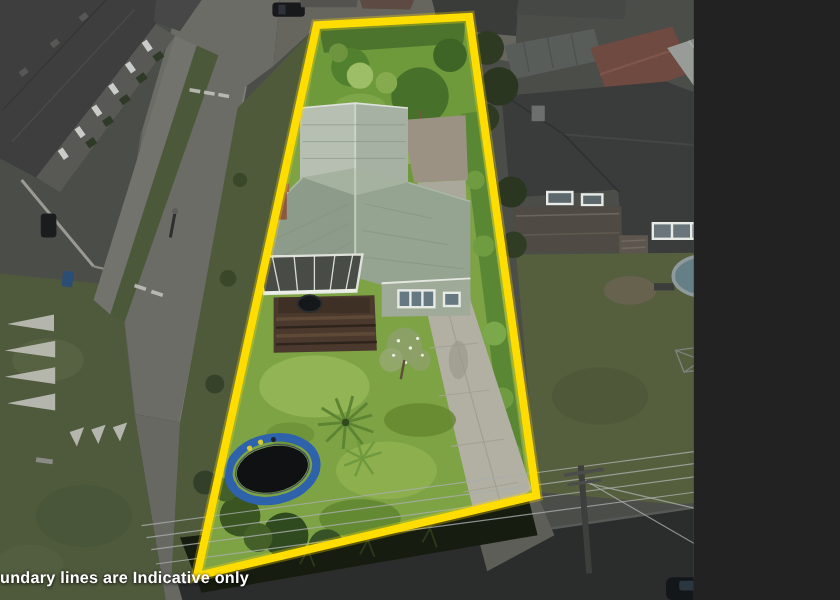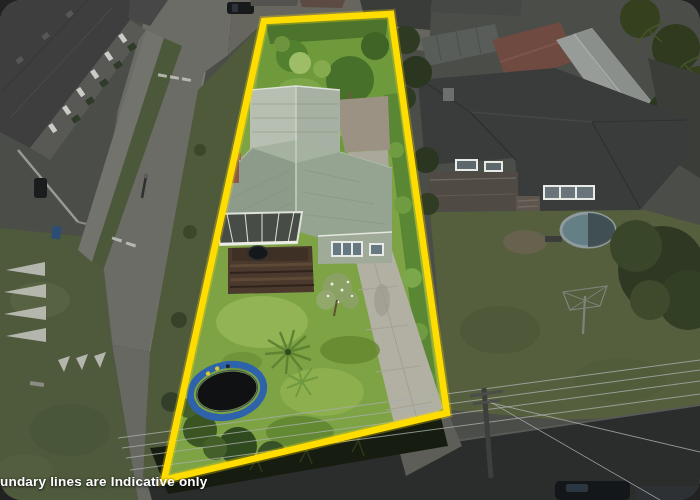--- a/index.html
+++ b/index.html
@@ -1,17 +1,17 @@
 <!DOCTYPE html>
 <html><head>
 <meta charset="utf-8">
 <style>
   html,body{margin:0;padding:0;background:#222;}
-  .stage{position:relative;width:700px;height:500px;overflow:hidden;
-         font-family:"Liberation Sans",sans-serif;background:#4b4d49;border-radius:22px;}
+  .stage{position:relative;width:578px;height:500px;overflow:hidden;
+         font-family:"Liberation Sans",sans-serif;background:#4b4d49;}
   .stage svg{position:absolute;left:0;top:0;display:block;}
   .caption{position:absolute;left:0;top:474px;color:#ffffff;font-size:13.5px;
            font-weight:600;letter-spacing:.2px;
            text-shadow:0 1px 3px rgba(0,0,0,.75), 0 0 2px rgba(0,0,0,.5);
            white-space:nowrap;}
   
   .rib{stroke:#e8eae2;stroke-width:1.1;opacity:.9;}
   .corr{stroke:#7f8f7c;stroke-width:.8;opacity:.55;}
   .wire{stroke:#a9aeab;stroke-width:1;fill:none;opacity:.8;}
   .mark{fill:#c6c6c0;opacity:.85;}

